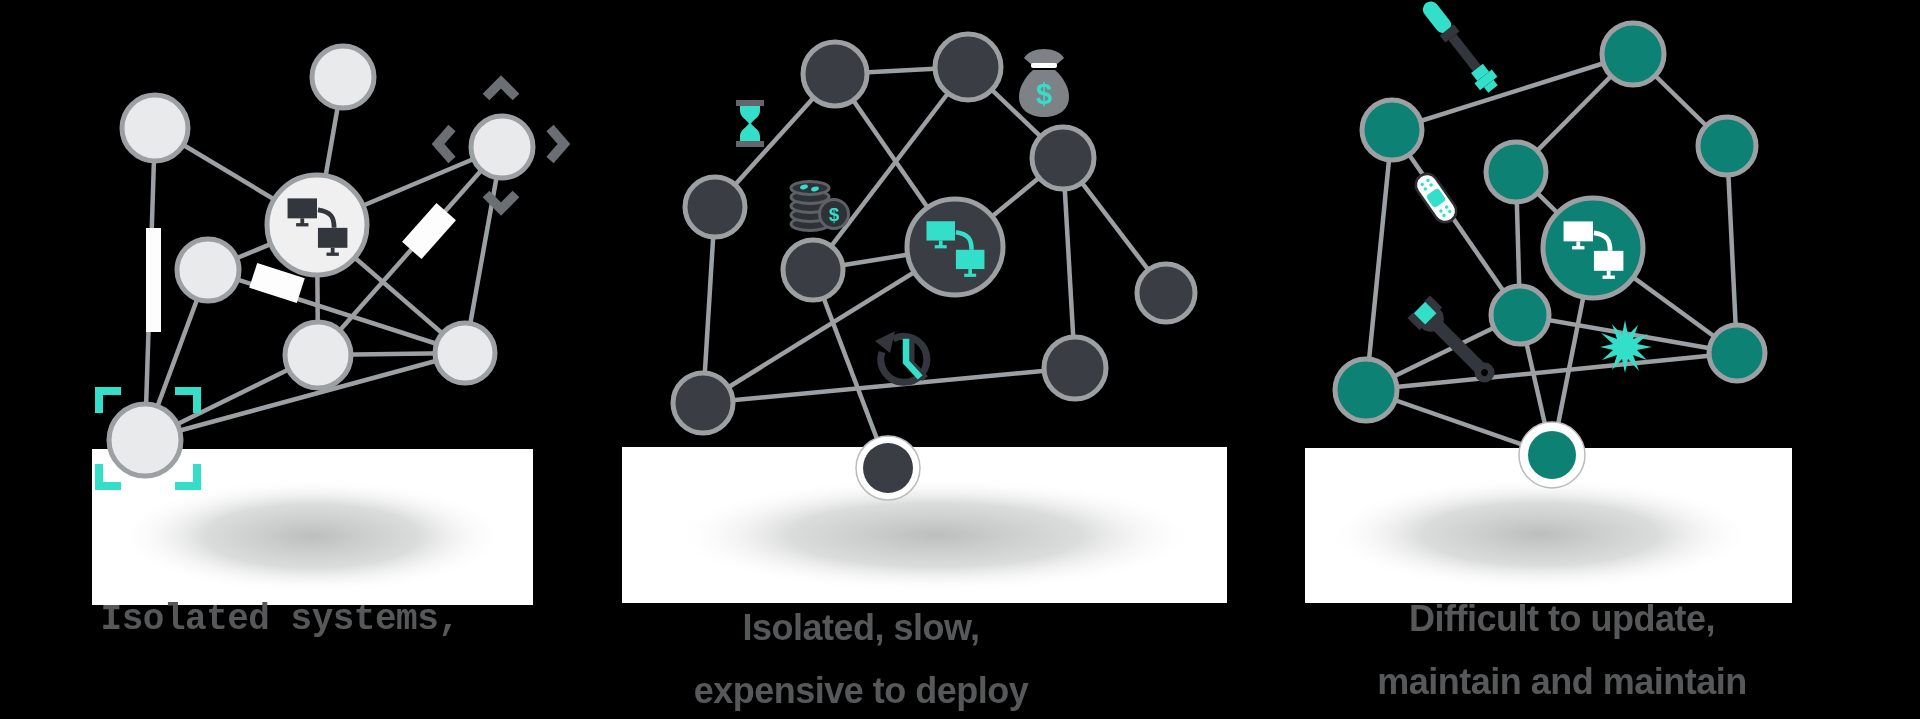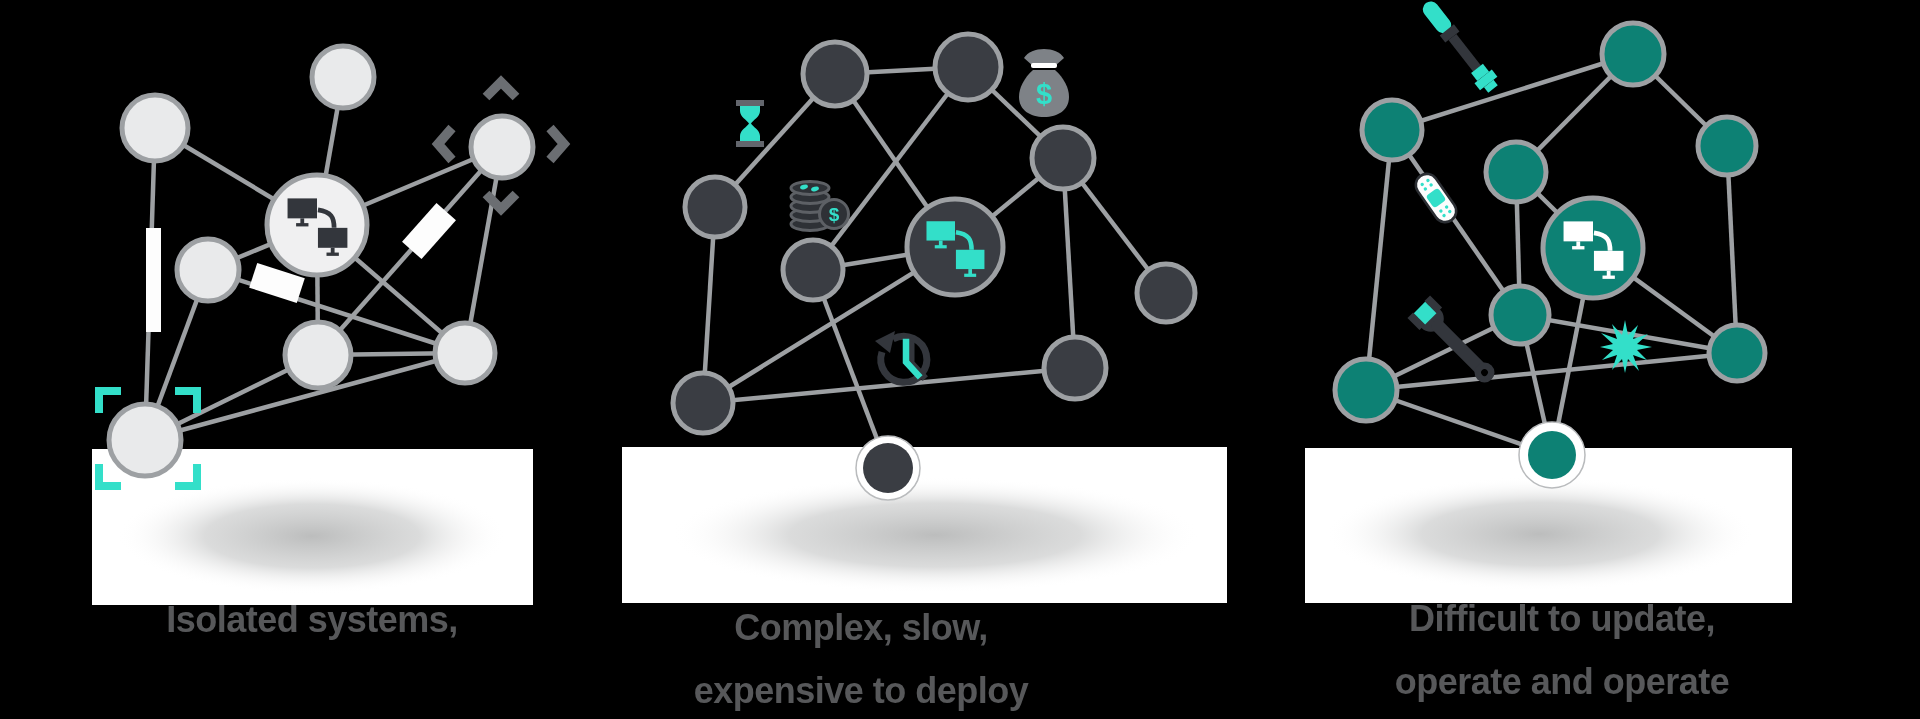--- a/index.html
+++ b/index.html
@@ -229,25 +229,25 @@
       <rect class="icon-dark" x="-47" y="-16" width="17" height="8"></rect>
       <rect class="icon-dark" x="-47" y="8" width="17" height="8"></rect>
       <rect class="teal" x="-46" y="-8" width="16" height="16"></rect>
       <rect class="icon-dark" x="-26" y="-6.5" width="72" height="13" rx="6"></rect>
       <circle class="icon-dark" cx="46" cy="0" r="10"></circle>
       <circle cx="46" cy="0" r="3.4" fill="#000000"></circle>
     </g>
   </g>
 </svg>
 
-<div class="caption" style="left:32px;top:588px;">
+<div class="caption" style="left:0;top:588px;font-family:Liberation Mono, monospace;">
   <div>Isolated systems,</div>
 </div>
 <div class="caption" style="left:581px;top:596px;">
-  <div>Complex, slow,</div>
+  <div>Isolated, slow,</div>
   <div>expensive to deploy</div>
 </div>
 <div class="caption" style="left:1282px;top:587px;">
   <div>Difficult to update,</div>
-  <div>operate and operate</div>
+  <div>maintain and maintain</div>
 </div>
 
 </div>
 
 </body></html>

